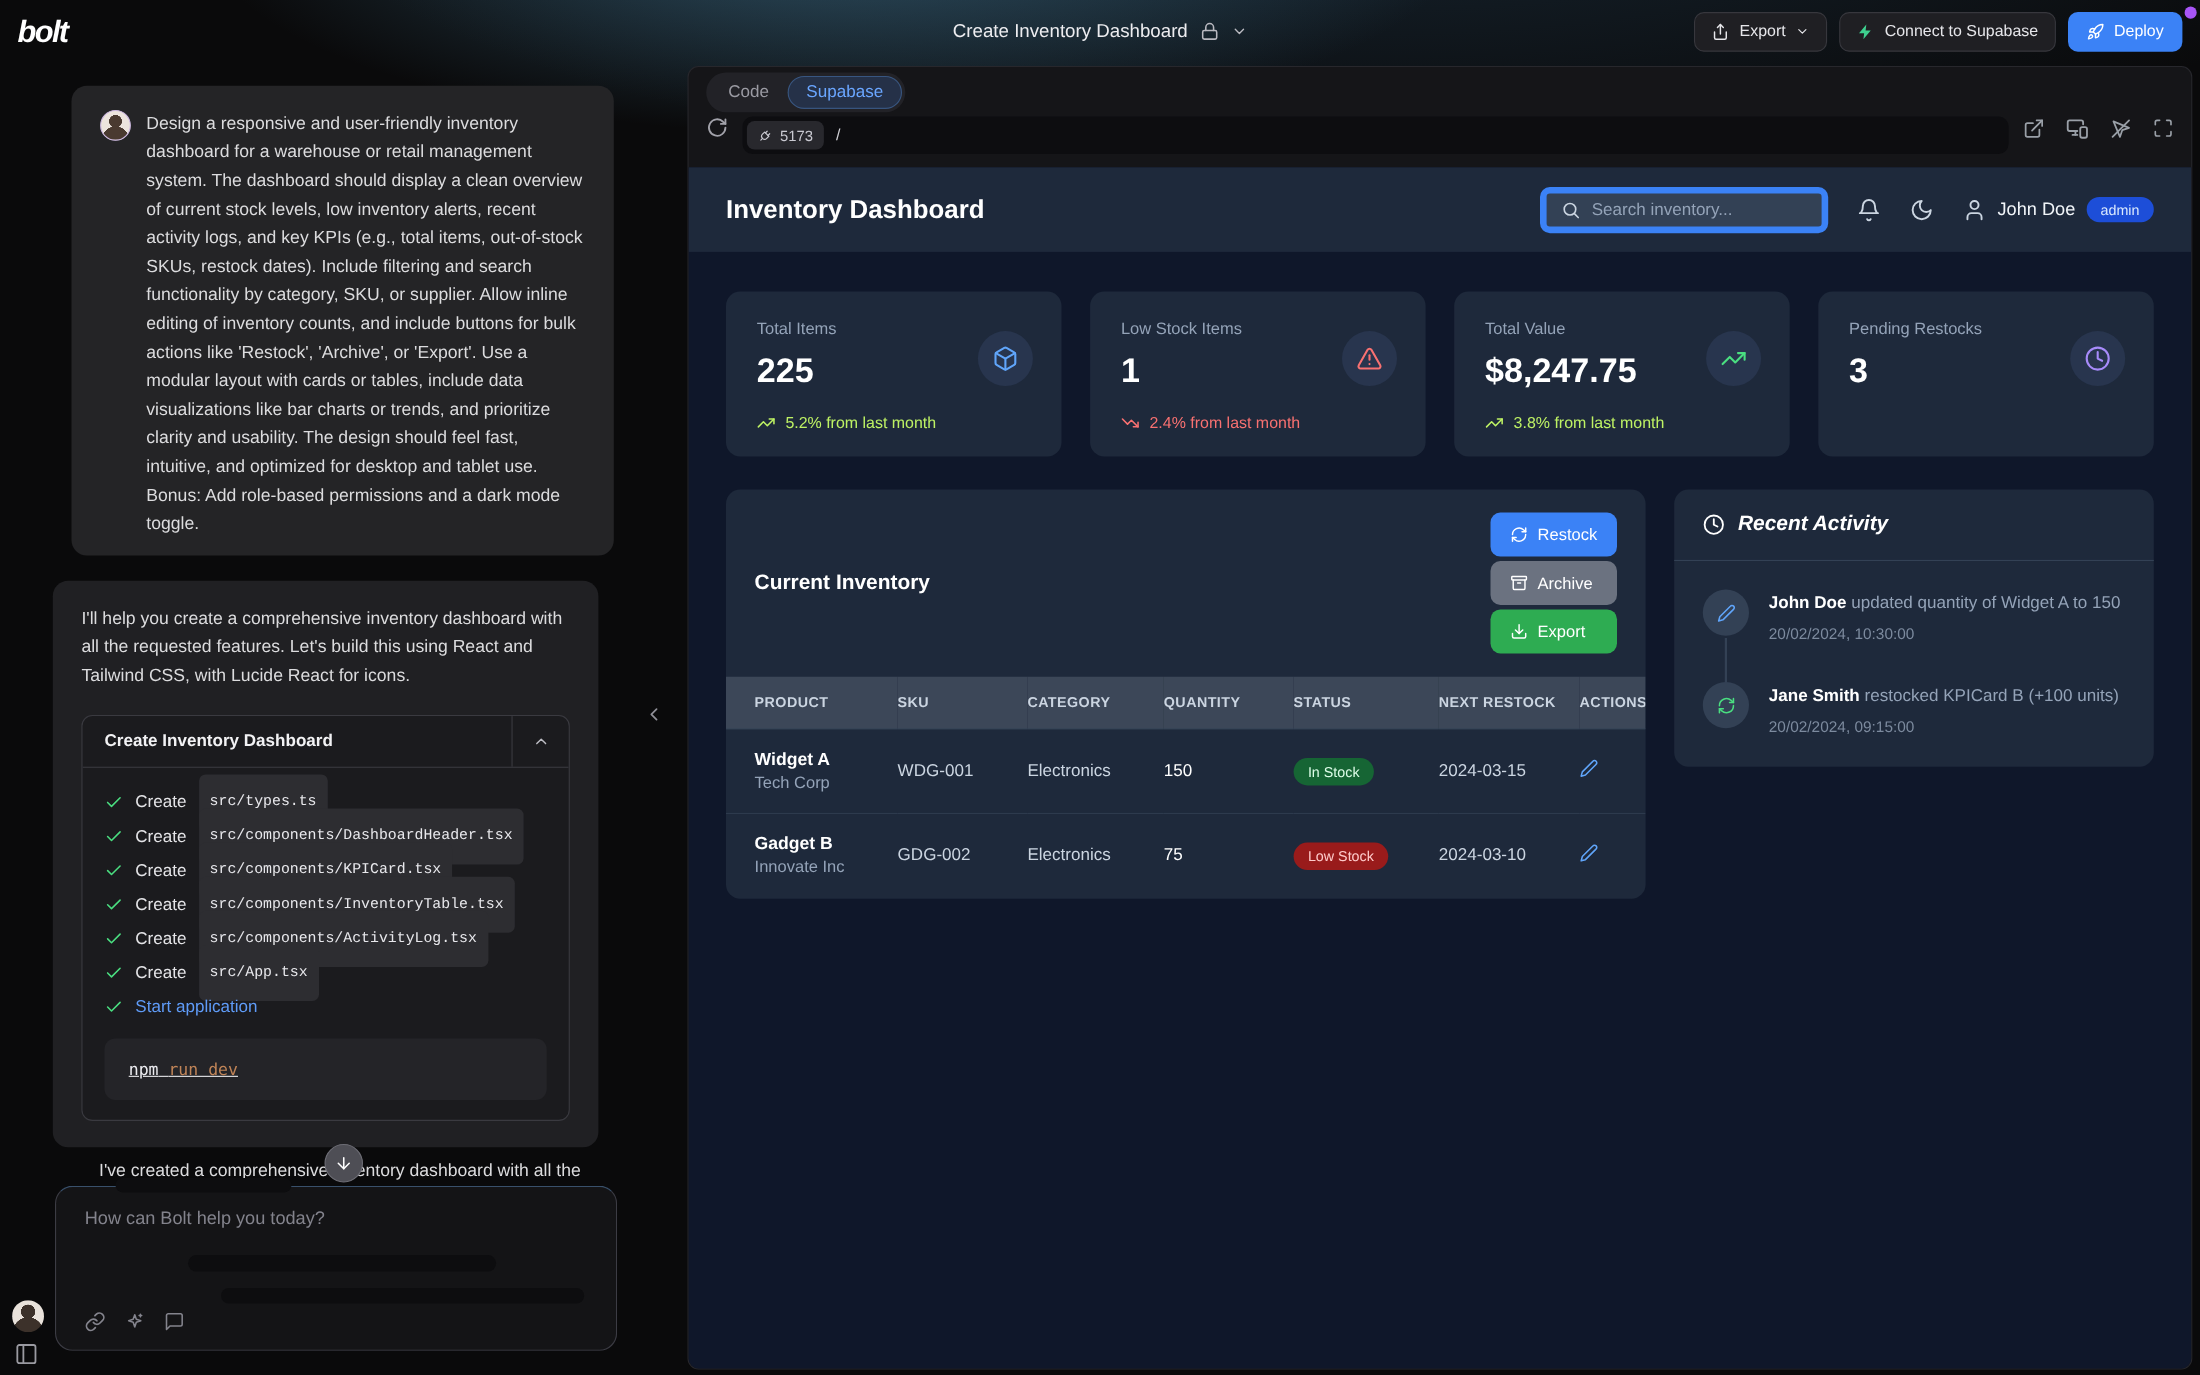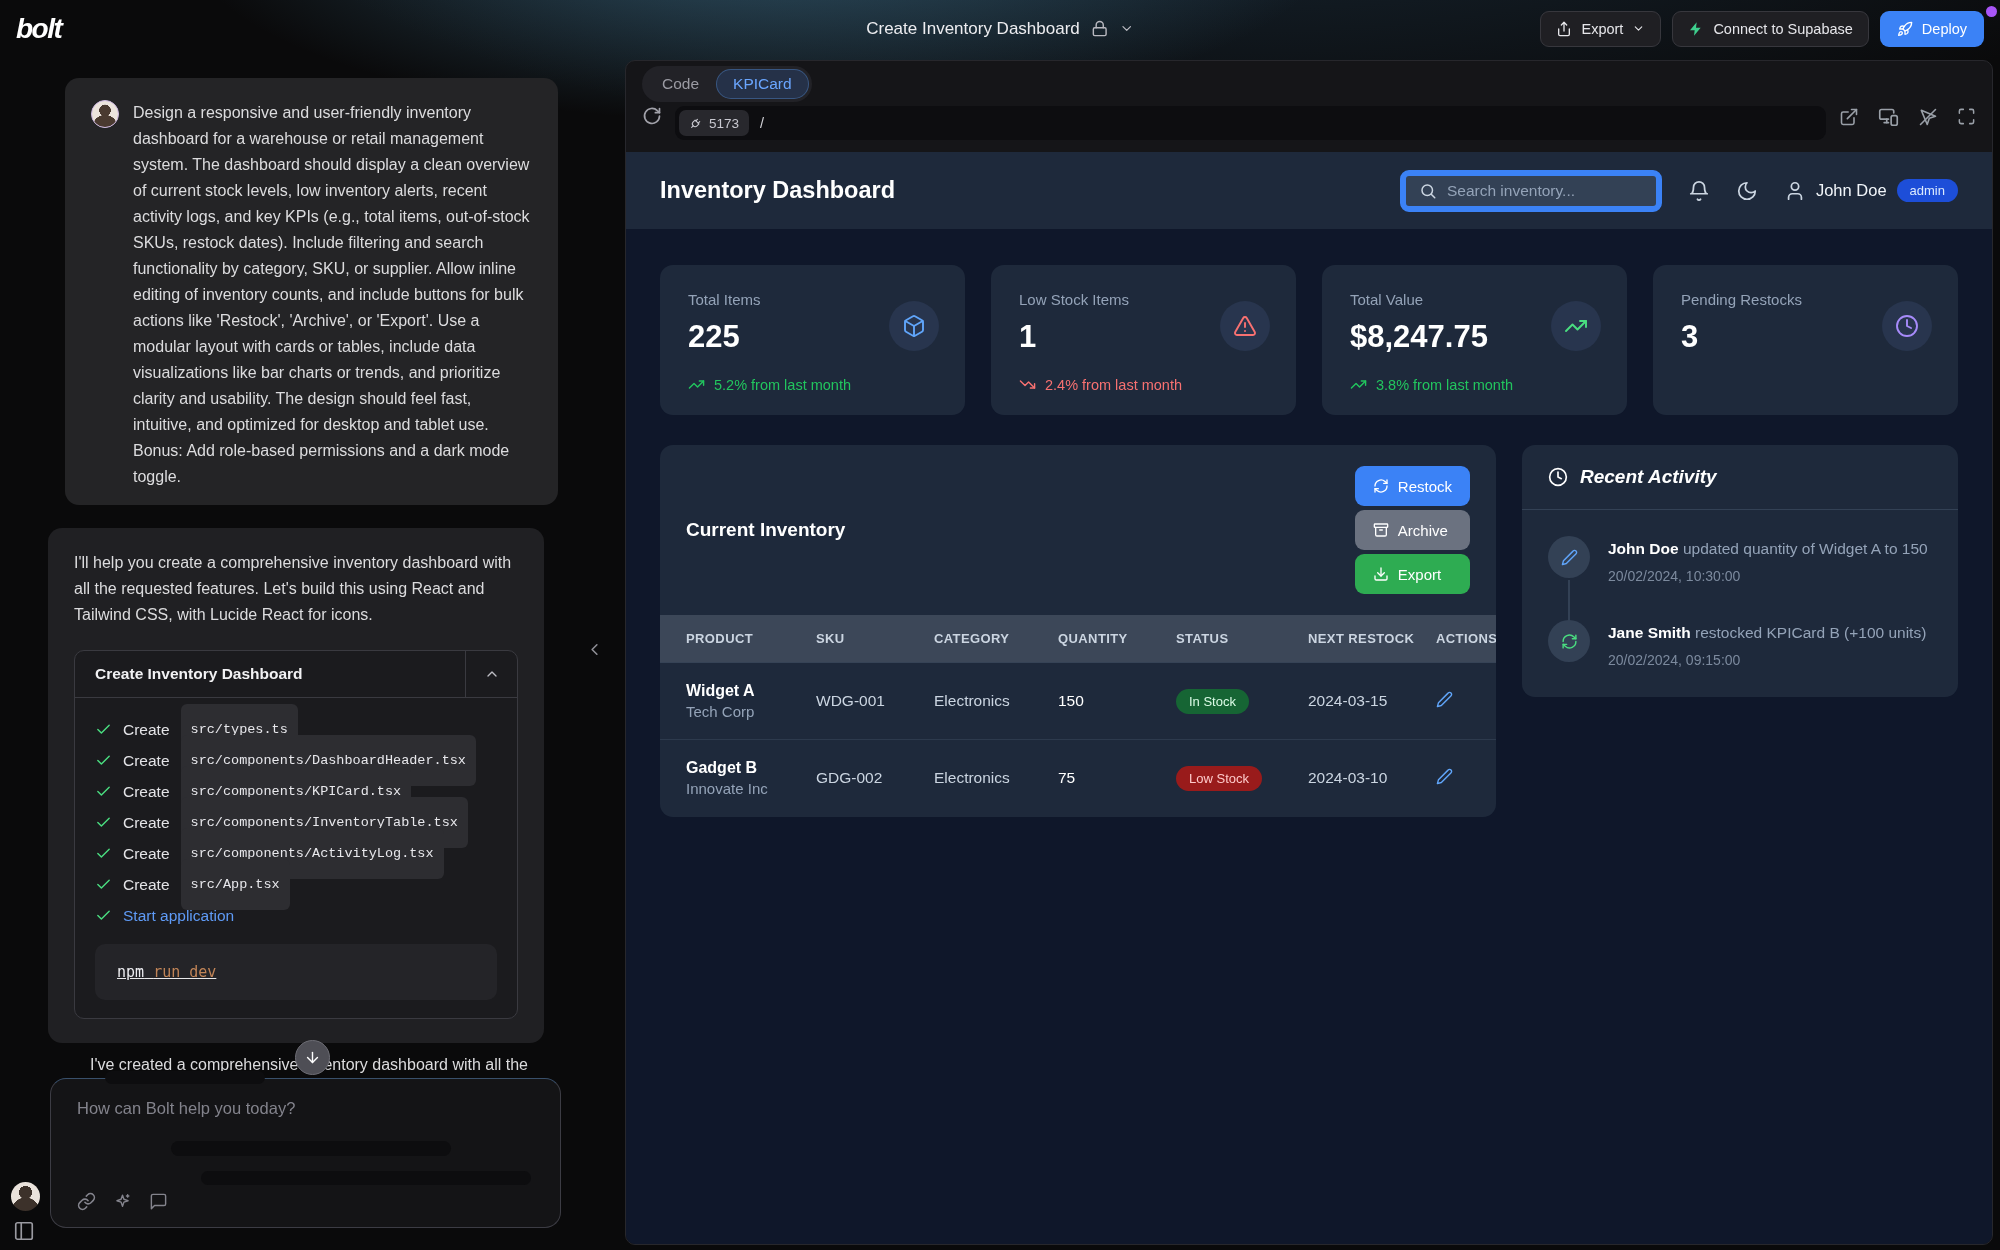--- a/index.html
+++ b/index.html
@@ -91,21 +91,21 @@
   .userwrap { display:flex; align-items:center; gap:10px; }
   .username { font-size:16.5px; color:#f1f5f9; }
   .admin-pill { background:#1d4ed8; color:#dbeafe; font-size:13px; border-radius:999px; padding:4px 13px; }
 
   .content { padding:36px 34px 0; }
   .kpi-row { display:flex; gap:26px; }
   .kpi-card { flex:1; position:relative; background:#1e293b; border-radius:13px; padding:26px 28px; height:150px; }
   .kpi-label { font-size:15px; color:#94a3b8; }
   .kpi-value { margin-top:11px; font-size:31px; font-weight:700; color:#fff; }
   .kpi-trend { position:absolute; left:28px; bottom:22px; display:flex; align-items:center; gap:9px; font-size:14.5px; }
-  .trend-up { color:#22c55e;align-items:center; } .trend-down { color:#f87171; }
+  .trend-up { color:#bef264;align-items:center; } .trend-down { color:#f87171; }
   .kpi-circle { position:absolute; right:26px; top:36px; width:50px; height:50px; border-radius:50%; background:#28354e; display:flex; align-items:center; justify-content:center; }
   .ic-blue{color:#60a5fa}.ic-red{color:#f87171}.ic-green{color:#4ade80}.ic-purple{color:#a78bfa}
 
   .main-row { margin-top:30px; display:flex; gap:26px; align-items:flex-start; }
   .inv-card { width:836px; background:#1e293b; border-radius:13px; overflow:hidden; }
   .inv-head { display:flex; align-items:center; justify-content:space-between; padding:21px 26px; }
   .inv-title { font-size:19px; font-weight:700; color:#fff; }
   .inv-btns { display:flex; gap:4px;flex-direction:column; }
   .abtn { height:40px; display:flex; align-items:center; gap:9px; padding:0 18px; border:none; border-radius:9px; color:#fff; font-size:15px; cursor:pointer; font-family:"Liberation Sans",sans-serif; }
   .abtn-restock{background:#3b82f6} .abtn-archive{background:#6b7280} .abtn-export{background:#2eac52}
@@ -337,21 +337,21 @@
           <polyline points="15 18 9 12 15 6"></polyline>
         </svg>
     </div>
   </div>
 
   <div class="workbench">
 
     <div class="tabs-row">
       <div class="tab-pill">
         <div class="tab">Code</div>
-        <div class="tab active">KPICard</div>
+        <div class="tab active">Supabase</div>
       </div>
     </div>
 
     <div class="url-row">
       <span class="reload">
           <svg width="20" height="20" viewBox="0 0 24 24" fill="none" stroke="currentColor" stroke-width="2" stroke-linecap="round" stroke-linejoin="round">
             <path d="M21 12a9 9 0 1 1-2.6-6.4L21 8"></path>
             <path d="M21 3v5h-5"></path>
           </svg>
         </span>

